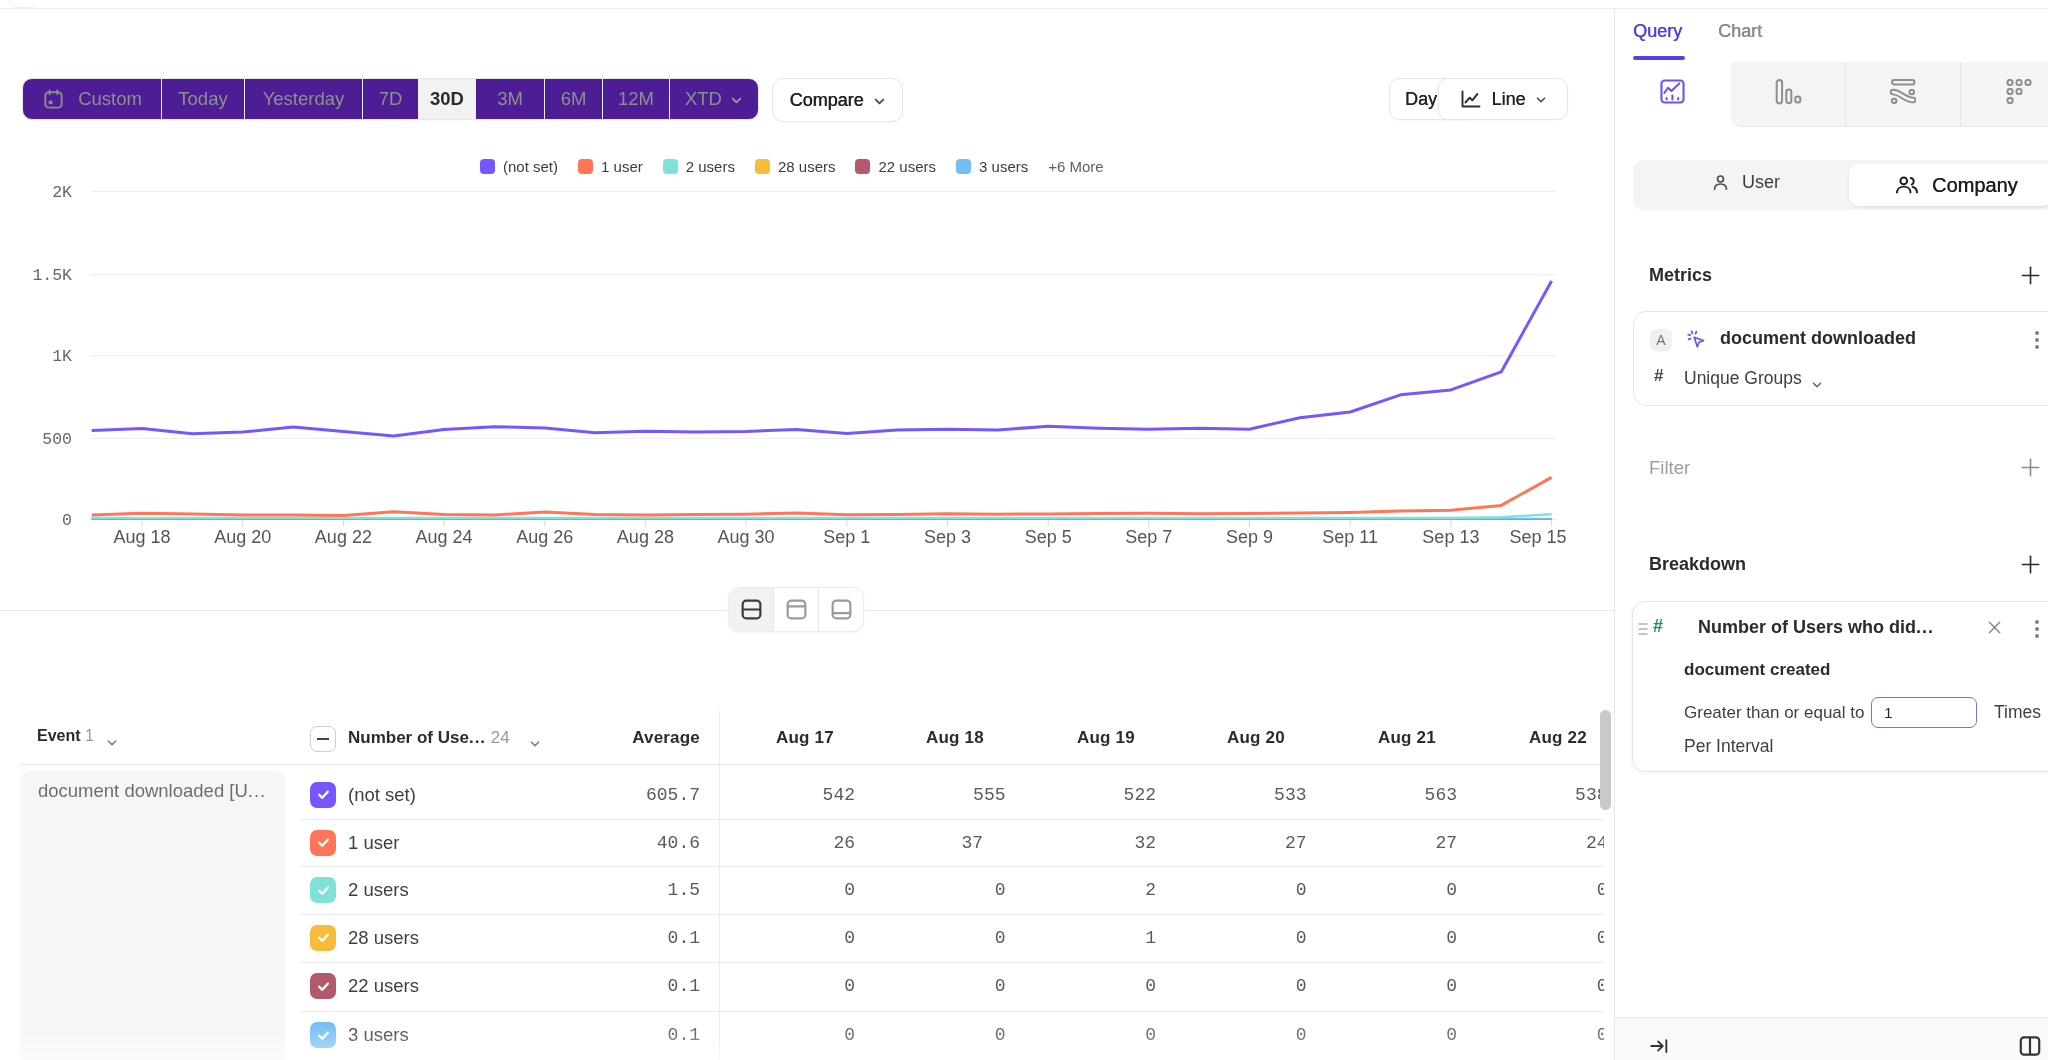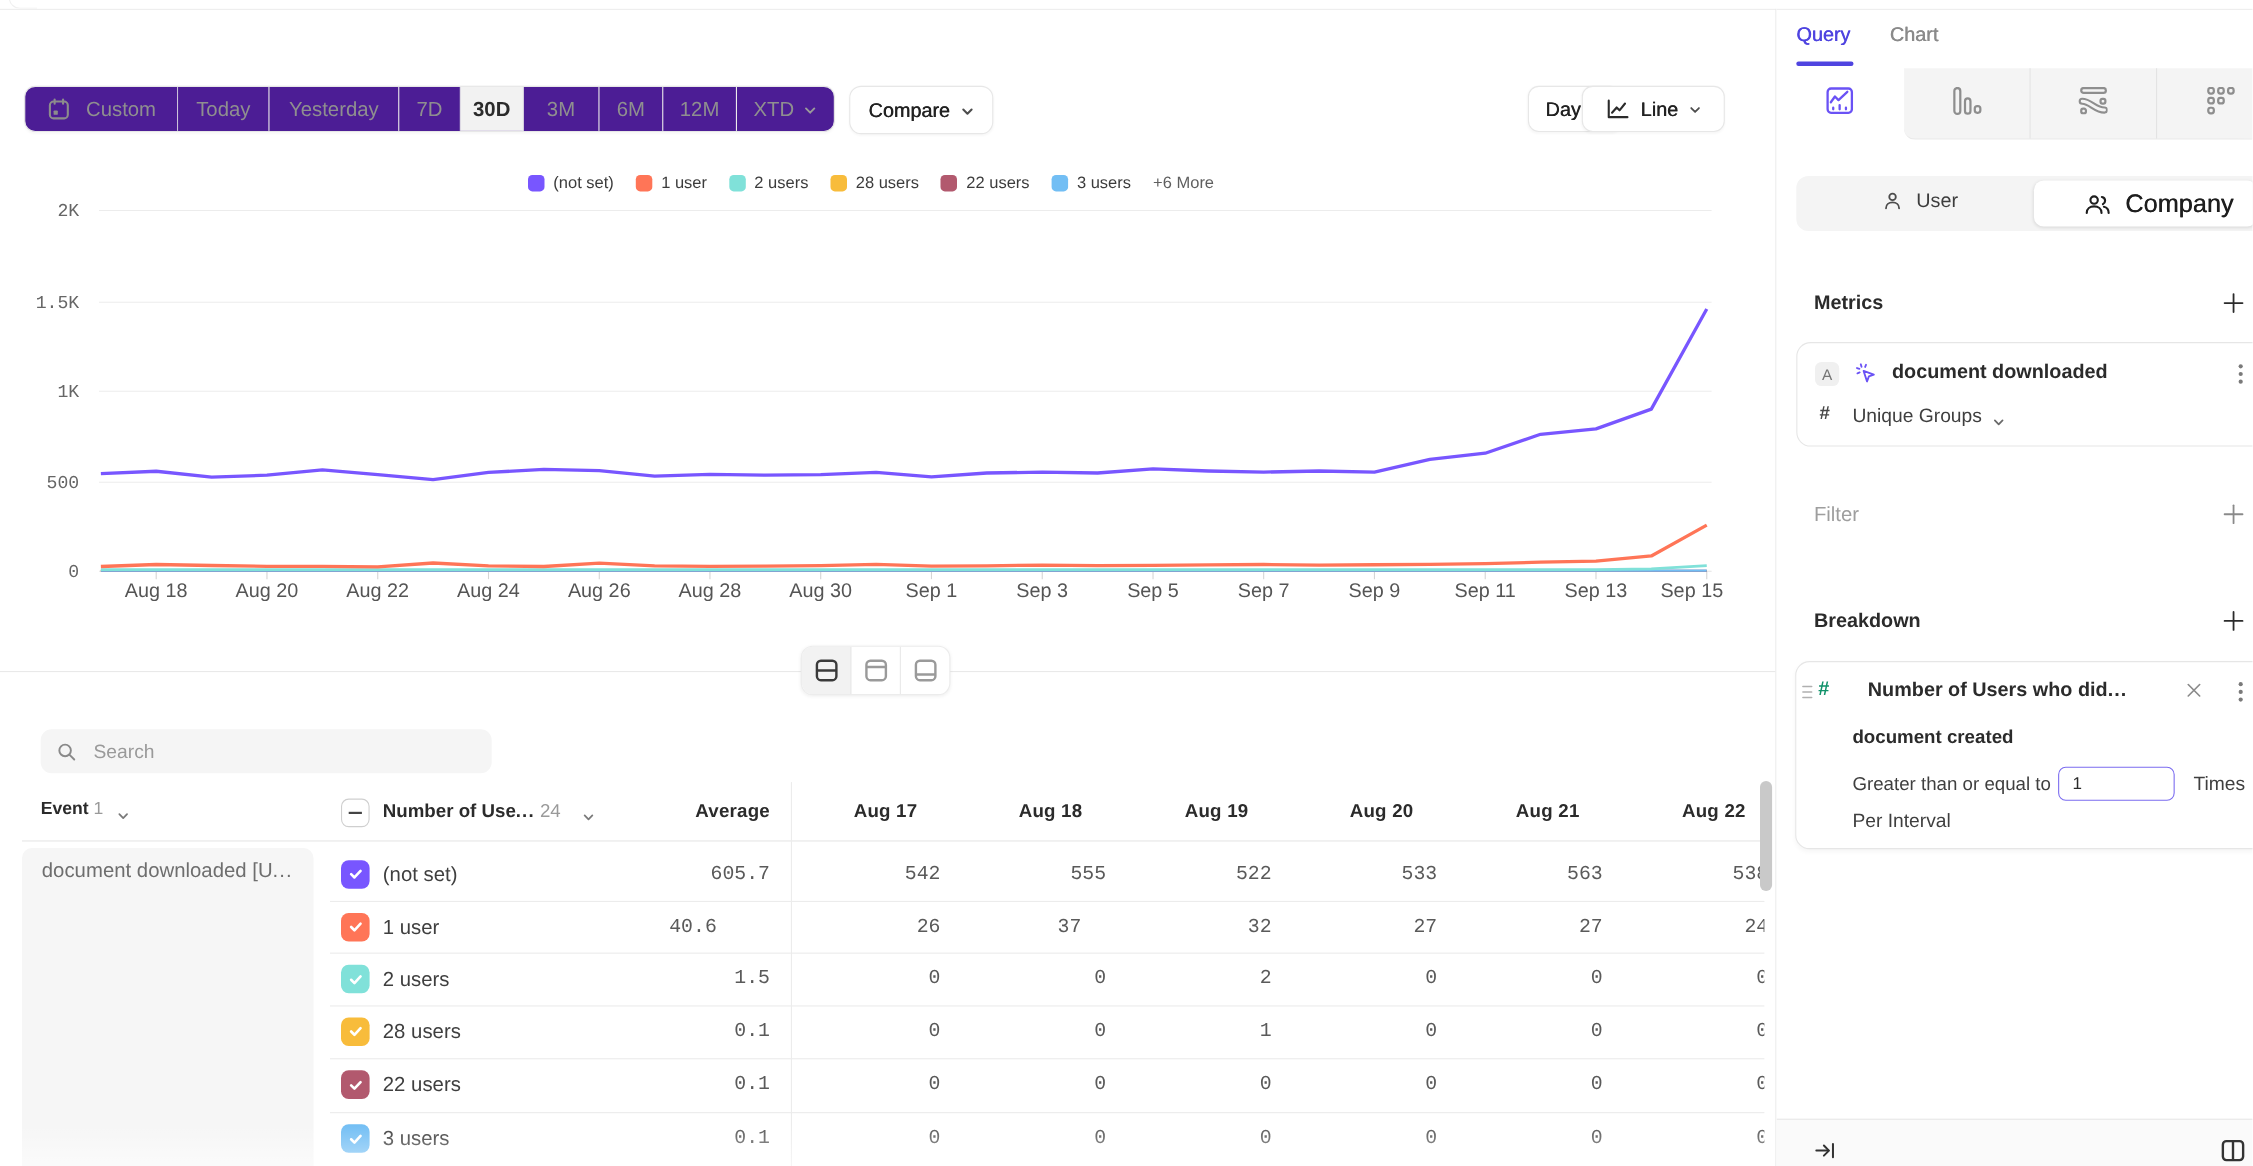--- a/index.html
+++ b/index.html
@@ -157,27 +157,20 @@
         </svg>
     </div>
     <div style="flex:1;display:flex;align-items:center;justify-content:center;">
       <svg width="25" height="25" viewBox="0 0 24 24" fill="none" stroke="#9a9a9a" stroke-width="2.1">
           <rect x="3.5" y="3.5" width="17" height="17" rx="3.5"></rect>
           <line x1="3.5" y1="15.5" x2="20.5" y2="15.5"></line>
         </svg>
     </div>
   </div>
 
-  <div class="abs" style="left:37px;top:663px;width:410px;height:40px;background:#f5f5f5;border-radius:10px;display:flex;align-items:center;padding-left:13px;">
-    <svg width="21" height="21" viewBox="0 0 24 24" fill="none" stroke="#8a8a8a" stroke-width="2" stroke-linecap="round">
-        <circle cx="10.5" cy="10.5" r="6"></circle>
-        <line x1="15.2" y1="15.2" x2="20" y2="20"></line>
-      </svg>
-    <span style="margin-left:14px;font-size:17.5px;color:#9a9a9a;">Search</span>
-  </div>
 
   <div class="abs" id="table" style="left:0;top:703px;width:1604px;height:357px;overflow:hidden;">
 
     <div class="abs" style="left:37px;top:24px;font-size:16px;color:#2b2b2b;font-weight:600;">Event <span style="color:#9a9a9a;font-weight:400;">1</span></div>
     <div class="abs" style="left:106px;top:32px;"><svg width="12" height="12" viewBox="0 0 12 12" fill="none" stroke="#7a7a7a" stroke-width="1.6" stroke-linecap="round" stroke-linejoin="round">
           <path d="M2.5 4.2 L6 7.8 L9.5 4.2"></path>
         </svg></div>
 
     <div class="abs" style="left:310px;top:23px;width:26px;height:26px;border:1.5px solid #cfcfcf;border-radius:7px;background:#fff;display:flex;align-items:center;justify-content:center;">
       <div style="width:12px;height:2px;background:#444;"></div>
@@ -222,21 +215,21 @@
         <div class="abs mono" style="left:1056px;top:81.8px;width:100px;text-align:right;font-size:18px;color:#5a5a5a;">522</div>
         <div class="abs mono" style="left:1206.5px;top:81.8px;width:100px;text-align:right;font-size:18px;color:#5a5a5a;">533</div>
         <div class="abs mono" style="left:1357px;top:81.8px;width:100px;text-align:right;font-size:18px;color:#5a5a5a;">563</div>
         <div class="abs mono" style="left:1507.5px;top:81.8px;width:100px;text-align:right;font-size:18px;color:#5a5a5a;">538</div>
         <div class="abs" style="left:310px;top:126.5px;width:26px;height:26px;background:#FF7557;border-radius:7px;display:flex;align-items:center;justify-content:center;">
     <svg width="15" height="15" viewBox="0 0 14 14" fill="none" stroke="#fff" stroke-width="2.2" stroke-linecap="round" stroke-linejoin="round">
             <path d="M3 7.2 L5.8 10 L11 4.4"></path>
           </svg>
         </div>
         <div class="abs" style="left:348px;top:128.5px;font-size:18.5px;color:#3f3f3f;">1 user</div>
-        <div class="abs mono" style="left:560px;top:129.5px;width:140px;text-align:center;font-size:18px;color:#5a5a5a;">40.6</div>
+        <div class="abs mono" style="left:560px;top:129.5px;width:140px;text-align:right;font-size:18px;color:#5a5a5a;">40.6</div>
         <div class="abs mono" style="left:755px;top:129.5px;width:100px;text-align:right;font-size:18px;color:#5a5a5a;">26</div>
         <div class="abs mono" style="left:883px;top:129.5px;width:100px;text-align:right;font-size:18px;color:#5a5a5a;">37</div>
         <div class="abs mono" style="left:1056px;top:129.5px;width:100px;text-align:right;font-size:18px;color:#5a5a5a;">32</div>
         <div class="abs mono" style="left:1206.5px;top:129.5px;width:100px;text-align:right;font-size:18px;color:#5a5a5a;">27</div>
         <div class="abs mono" style="left:1357px;top:129.5px;width:100px;text-align:right;font-size:18px;color:#5a5a5a;">27</div>
         <div class="abs mono" style="left:1507.5px;top:129.5px;width:100px;text-align:right;font-size:18px;color:#5a5a5a;">24</div>
         <div class="abs" style="left:310px;top:174.1px;width:26px;height:26px;background:#80E1D9;border-radius:7px;display:flex;align-items:center;justify-content:center;">
     <svg width="15" height="15" viewBox="0 0 14 14" fill="none" stroke="#fff" stroke-width="2.2" stroke-linecap="round" stroke-linejoin="round">
             <path d="M3 7.2 L5.8 10 L11 4.4"></path>
           </svg>
@@ -351,21 +344,21 @@
 
     <div class="abs" style="left:18px;top:160px;width:430px;height:50px;background:#f4f4f4;border-radius:11px;"></div>
     <div class="abs" style="left:95px;top:172px;display:flex;align-items:center;gap:11px;font-size:18px;color:#3c3c3c;">
       <svg width="21" height="21" viewBox="0 0 24 24" fill="none" stroke="#4c4c4c" stroke-width="1.9" stroke-linecap="round">
           <circle cx="12" cy="8" r="3.4"></circle>
           <path d="M5.2 19.8 c0-4 3-6.1 6.8-6.1 s6.8 2.1 6.8 6.1"></path>
         </svg>
       User
     </div>
     <div class="abs" style="left:234px;top:164px;width:203px;height:42px;background:#fff;border-radius:9px;box-shadow:0 1px 3px rgba(0,0,0,0.10);"></div>
-    <div class="abs" style="left:279px;top:172px;display:flex;align-items:center;gap:12px;font-size:23px;color:#1e1e1e;font-weight:500;text-shadow:0.35px 0 0 #1e1e1e;">
+    <div class="abs" style="left:279px;top:172px;display:flex;align-items:center;gap:12px;font-size:20px;color:#1e1e1e;font-weight:500;text-shadow:0.35px 0 0 #1e1e1e;">
       <svg width="26" height="26" viewBox="0 0 24 24" fill="none" stroke="#1e1e1e" stroke-width="1.8" stroke-linecap="round">
           <circle cx="9" cy="8.2" r="3.1"></circle>
           <path d="M2.8 19 c0-3.6 2.8-5.5 6.2-5.5 s6.2 1.9 6.2 5.5"></path>
           <path d="M15.5 5.6 c1.6.3 2.7 1.5 2.7 3.1 0 1.3-.7 2.3-1.8 2.9"></path>
           <path d="M17.2 13.8 c2.5.5 4 2.3 4 5.2"></path>
         </svg>
       Company
     </div>
 
     <div class="abs" style="left:34px;top:265px;font-size:18px;font-weight:700;color:#2b2b2b;">Metrics</div>

